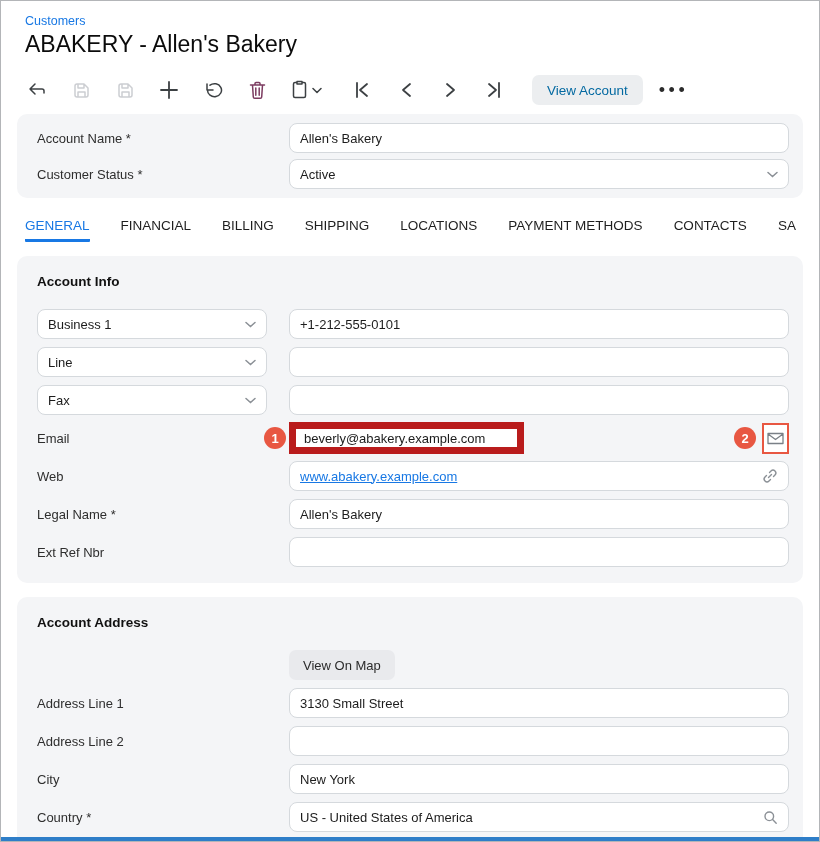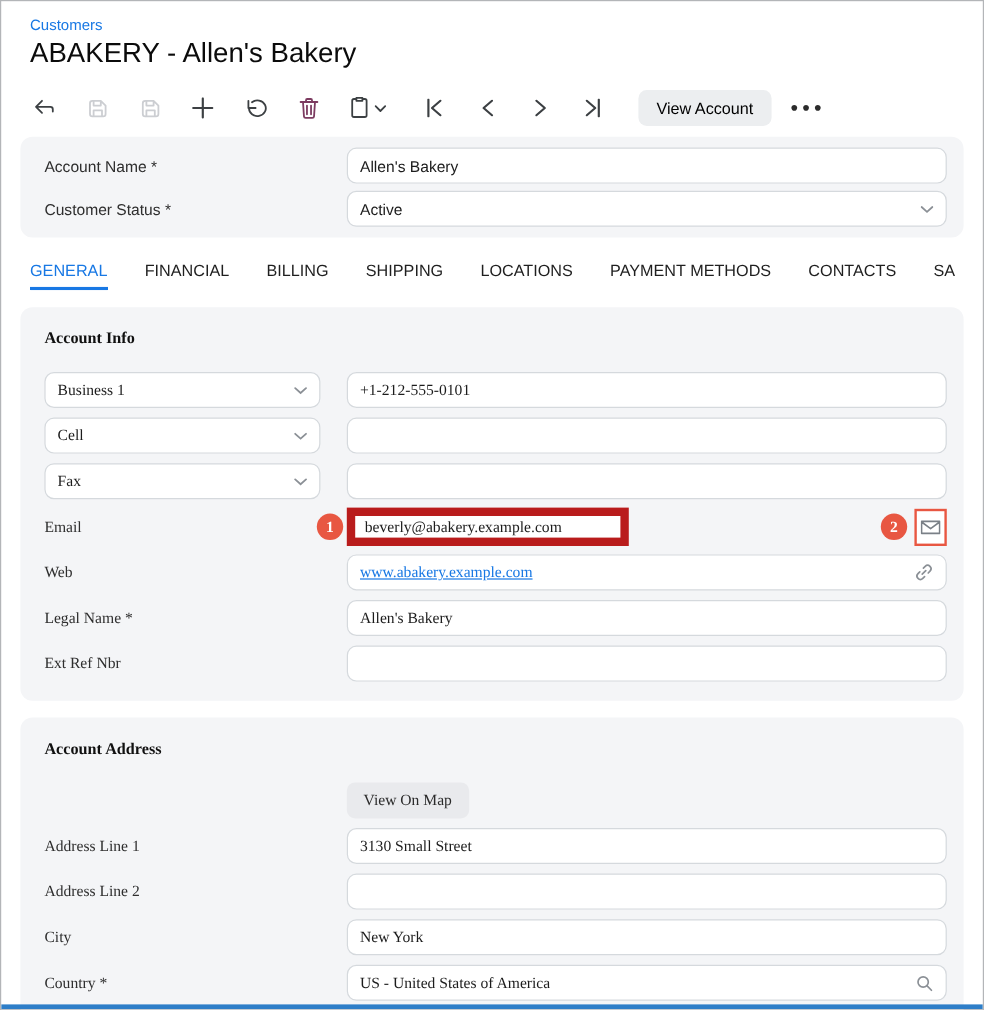--- a/index.html
+++ b/index.html
@@ -15,21 +15,21 @@
   .toolbar { display:flex; align-items:center; margin:14px 0 0 26px; height:36px; }
   .tbtn { width:20px; height:20px; display:flex; align-items:center; justify-content:center; margin-right:24px; cursor:pointer; }
   .tbtn svg { display:block; }
   .icon-stroke { stroke:#3c4043; fill:none; stroke-width:1.5; stroke-linecap:round; stroke-linejoin:round; }
   .icon-disabled { stroke:#ccced2; }
   .icon-delete { stroke:#7c3b60; }
   .copy-group { display:flex; align-items:center; margin-right:18px; cursor:pointer; }
   .copy-group .chev { margin-left:4px; }
   .view-account-btn {
     background:#eceef0; border:none; border-radius:7px; height:30px; padding:0 15px;
-    font-size:13.5px; color:#000000; margin:0 6px 0 4px; cursor:pointer; font-family:inherit;
+    font-size:13.5px; color:#0369a1; margin:0 6px 0 4px; cursor:pointer; font-family:inherit;
   }
   .more-btn { font-size:18px; color:#2c2c2c; letter-spacing:1px; margin-left:6px; cursor:pointer; padding:0 4px; }
   
   .panel {
     background:#f4f5f7; border-radius:10px; margin:6px 16px 0 16px; padding:6px 14px 6px 20px;
   }
   .row { display:flex; align-items:center; min-height:38px; }
   .row-36 { min-height:36px; }
   .label-col { width:252px; flex:0 0 252px; font-size:13px; color:#2e2e2e; display:flex; align-items:center; }
   .field {
@@ -37,21 +37,21 @@
     display:flex; align-items:center; padding:0 10px; font-size:13px; color:#1c1c1c;
     overflow:hidden; white-space:nowrap;
   }
   .select { justify-content:space-between; cursor:pointer; }
   .type-select { flex:0 0 230px; margin-right:22px; }
   
   .tabs { display:flex; margin:20px 0 0 24px; gap:31px; overflow:hidden; white-space:nowrap;align-items:center; }
   .tab { font-size:13.5px; color:#1f1f1f; padding-bottom:9px; cursor:pointer; }
   .tab.active { color:#1878e4; padding-bottom:6px; border-bottom:3px solid #1878e4; border-radius:1px; }
   
-  .card { background:#f4f5f7; border-radius:10px; margin:14px 16px 0 16px; padding:14px 14px 12px 20px;font-family:Liberation Serif, serif; }
+  .card { background:#f4f5f7; border-radius:10px; margin:14px 16px 0 16px; padding:14px 14px 12px 20px; }
   .card-heading { font-size:13.5px; font-weight:bold; color:#111; margin-bottom:16px; margin-top:4px; }
   .link-text { color:#1878e4; text-decoration:underline; cursor:pointer; }
   .field-icon { margin-left:auto; display:flex; align-items:center; }
   
   .email-area { flex:1; display:flex; align-items:center; position:relative; height:38px; }
   .email-box {
     width:235px; height:32px; background:#fff; border:7px solid #b91c1c;
     display:flex; align-items:center; padding:0 8px; font-size:13px; color:#1c1c1c; white-space:nowrap;
   }
   .callout {
@@ -179,21 +179,21 @@
               <path d="M1 1.5 L5.5 5.5 L10 1.5" fill="none" stroke="#8b9096" stroke-width="1.5" stroke-linecap="round"></path>
             </svg>
         </div>
       </div>
       <div class="field">+1-212-555-0101</div>
     </div>
 
     <div class="row">
       <div class="label-col">
         <div class="field select type-select" style="width:230px;">
-          <span>Cell</span>
+          <span>Line</span>
           <svg width="11" height="7" viewBox="0 0 11 7">
               <path d="M1 1.5 L5.5 5.5 L10 1.5" fill="none" stroke="#8b9096" stroke-width="1.5" stroke-linecap="round"></path>
             </svg>
         </div>
       </div>
       <div class="field"></div>
     </div>
 
     <div class="row">
       <div class="label-col">

